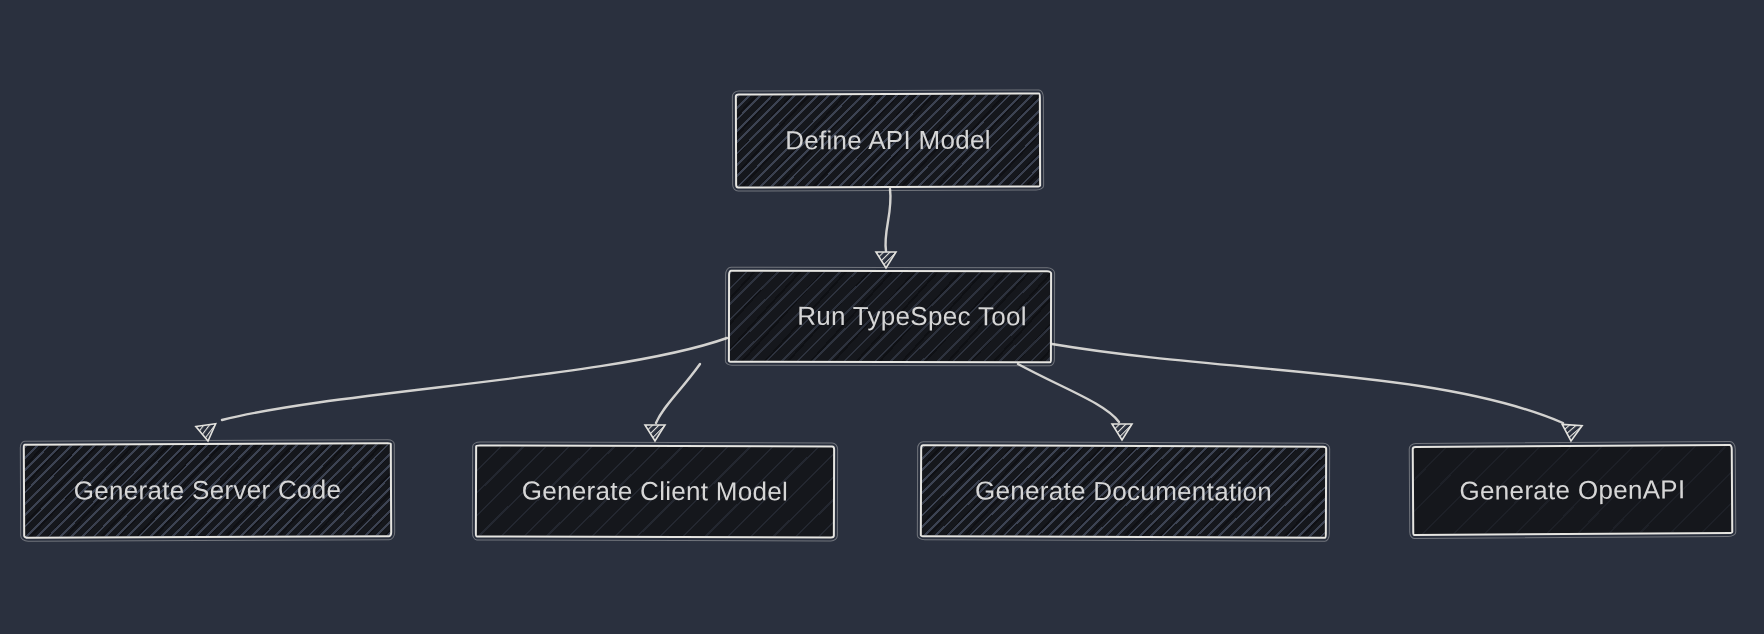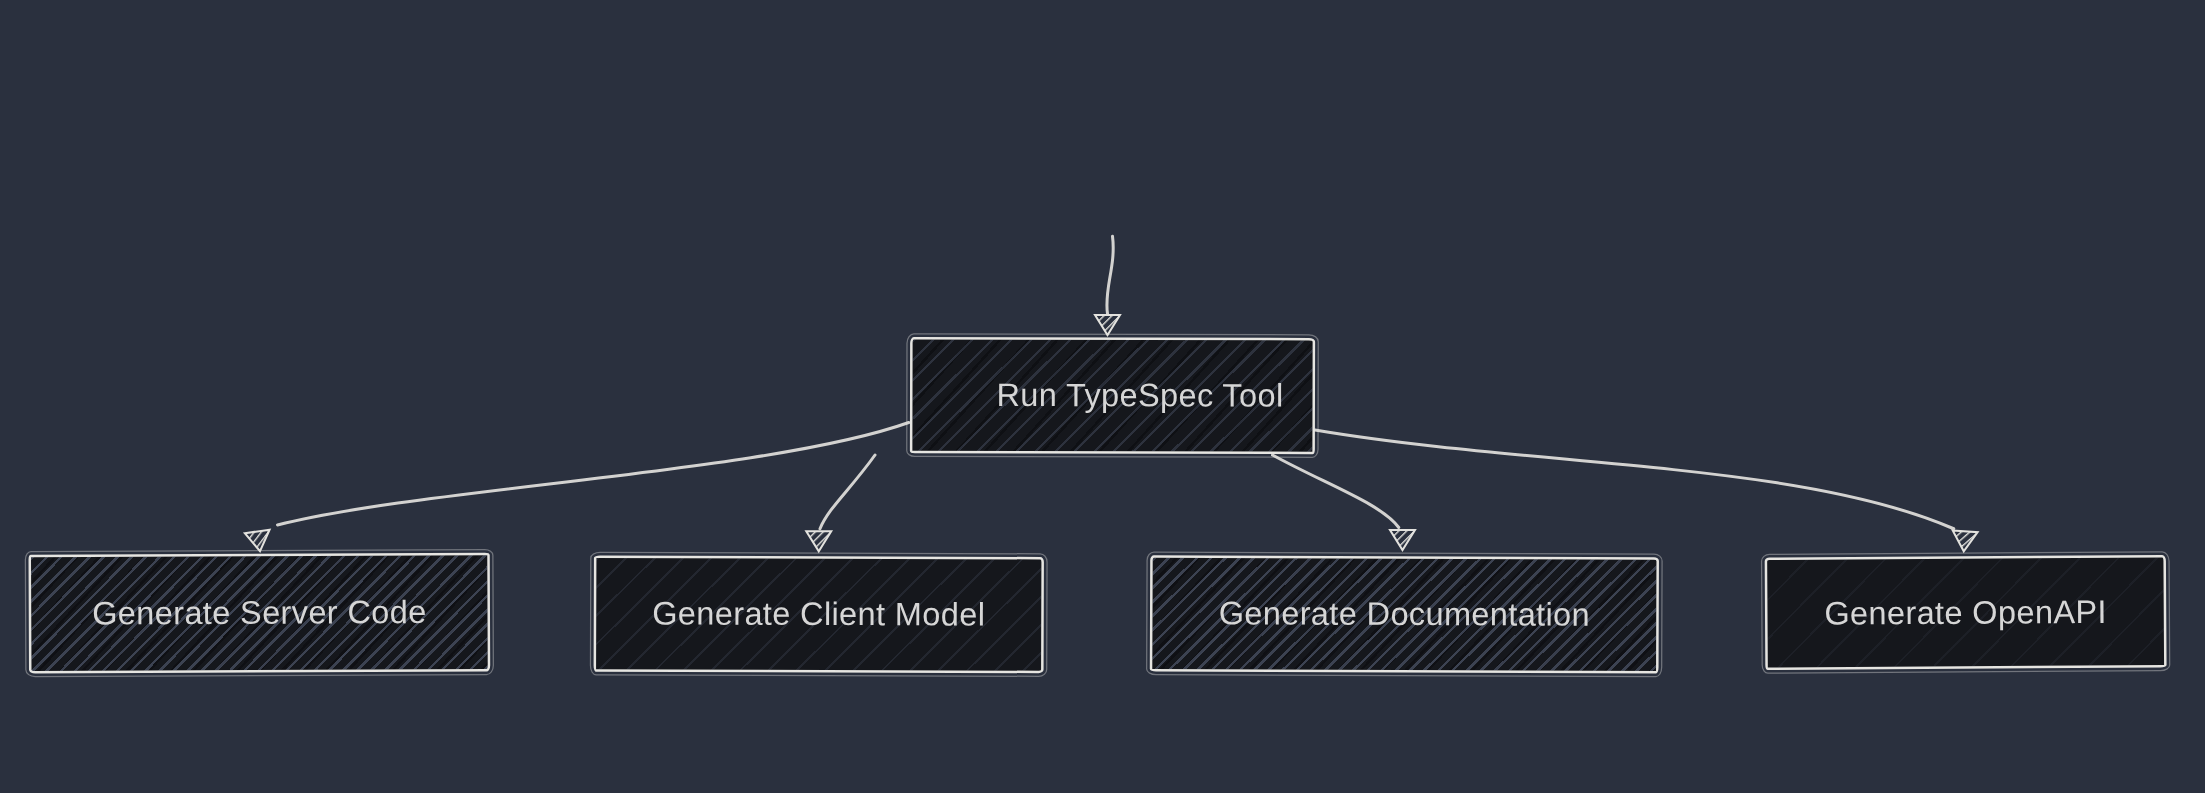--- a/index.html
+++ b/index.html
@@ -104,20 +104,23 @@
       <path class="edge" d="M 1018 364 C 1062 388 1105 403 1119 422"></path>
       <path d="M -10 -16 L 10 -16 L 0 0 Z" fill="url(#ah)" stroke="#e3e2de" stroke-width="1.6" transform="translate(1122,440)"></path>
     </g>
 
     <g>
       <path class="edge" d="M 1052 344 C 1230 374 1438 369 1563 423"></path>
       <path d="M -10 -16 L 10 -16 L 0 0 Z" fill="url(#ah)" stroke="#e3e2de" stroke-width="1.6" transform="translate(1571,441) rotate(4)"></path>
     </g>
   </svg>
 
+  <div class="node hatch-strong rot-a" style="left:735px; top:93px; width:306px; height:95px;">
+    <span class="label">Define API Model</span>
+  </div>
 
   <div class="node hatch-med rot-b" style="left:728px; top:270px; width:324px; height:93px;">
     <span class="label">Run TypeSpec Tool</span>
   </div>
 
   <div class="node hatch-strong rot-c" style="left:23px; top:443px; width:369px; height:95px;">
     <span class="label">Generate Server Code</span>
   </div>
 
   <div class="node hatch-light rot-d" style="left:475px; top:445px; width:360px; height:93px;">

